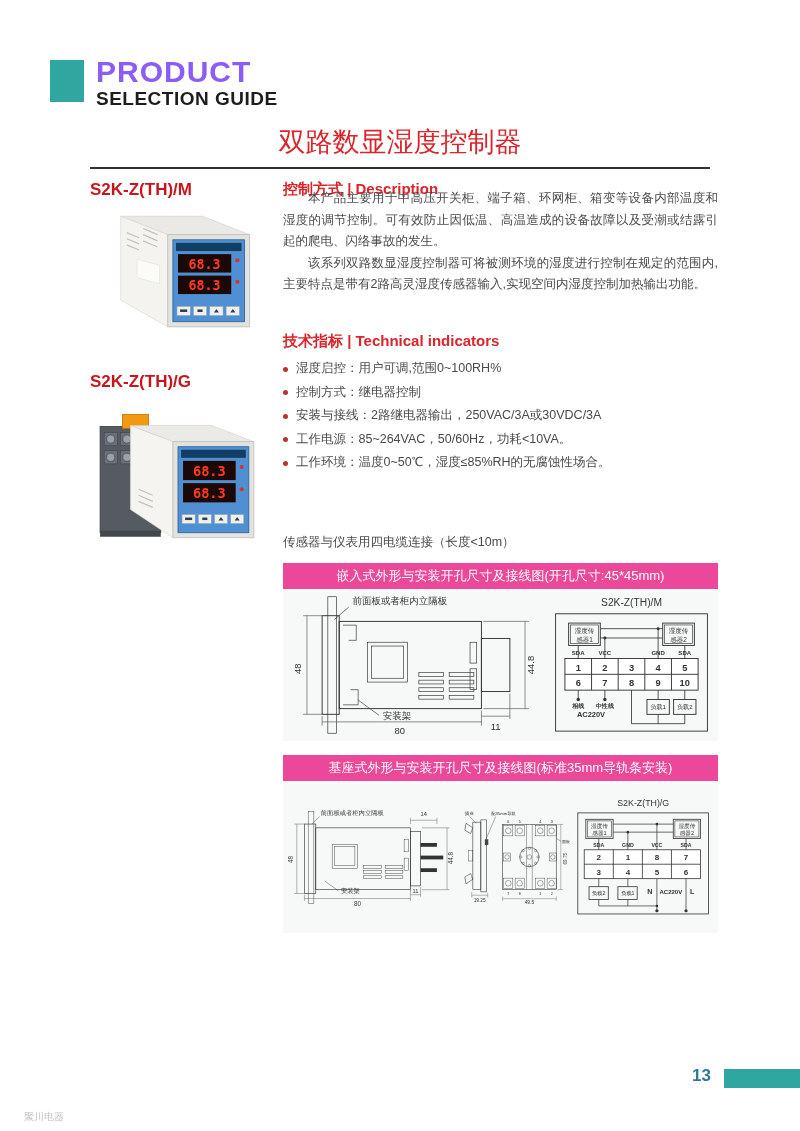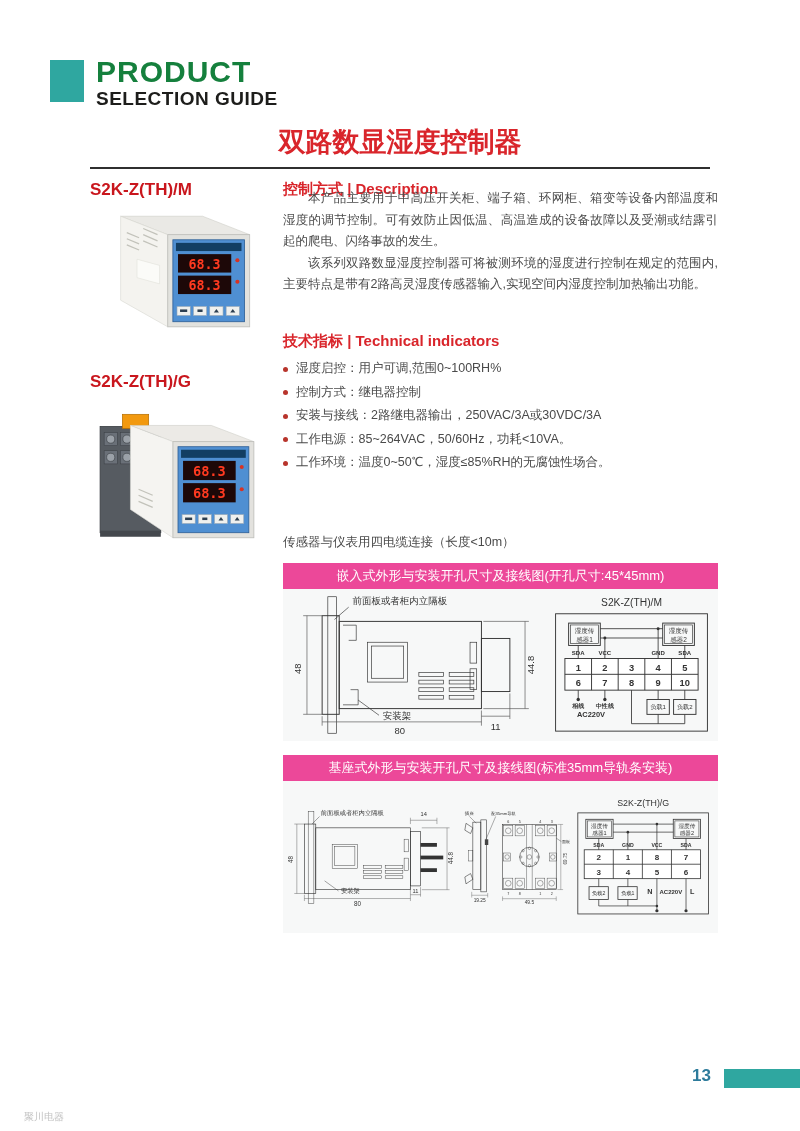--- a/index.html
+++ b/index.html
@@ -2,23 +2,23 @@
 <html><head>
 <meta charset="utf-8">
 <style>
   html,body{margin:0;padding:0;background:#ffffff;}
   #page{position:relative;width:800px;height:1131px;background:#ffffff;overflow:hidden;
         font-family:"Liberation Sans",sans-serif;color:#3f3f3f;}
   .abs{position:absolute;}
   
   .logo-square{left:50px;top:60px;width:34px;height:42px;background:#2FA7A0;}
   .brand{left:96px;top:57px;line-height:1;}
-  .brand-title{font-size:30px;font-weight:800;letter-spacing:1px;color:#15803d;}
+  .brand-title{font-size:30px;font-weight:800;letter-spacing:1px;color:#8b5cf6;}
   .brand-sub{font-size:19px;font-weight:800;letter-spacing:.5px;color:#1d1d1b;margin-top:2px;}
-  .page-title{left:0;top:124px;width:800px;text-align:center;font-size:27px;font-weight:700;color:#D9252B;}
+  .page-title{left:0;top:124px;width:800px;text-align:center;font-size:27px;font-weight:400;color:#D9252B;}
   .title-rule{left:90px;top:167px;width:620px;height:2px;background:#2f2f2f;}
   
   .model-name{font-size:17px;font-weight:800;color:#C9161D;}
   .model1{left:90px;top:180px;}
   .model2{left:90px;top:372px;}
   
   .rcol{left:283px;width:435px;}
   .h-red{font-size:15px;font-weight:800;color:#D9252B;}
   .h1{top:180px;} .h2{top:332px;} .h3{top:511px;}
   .desc-p{top:188px;font-size:12.5px;line-height:21.5px;text-align:justify;color:#4a4a4a;}

